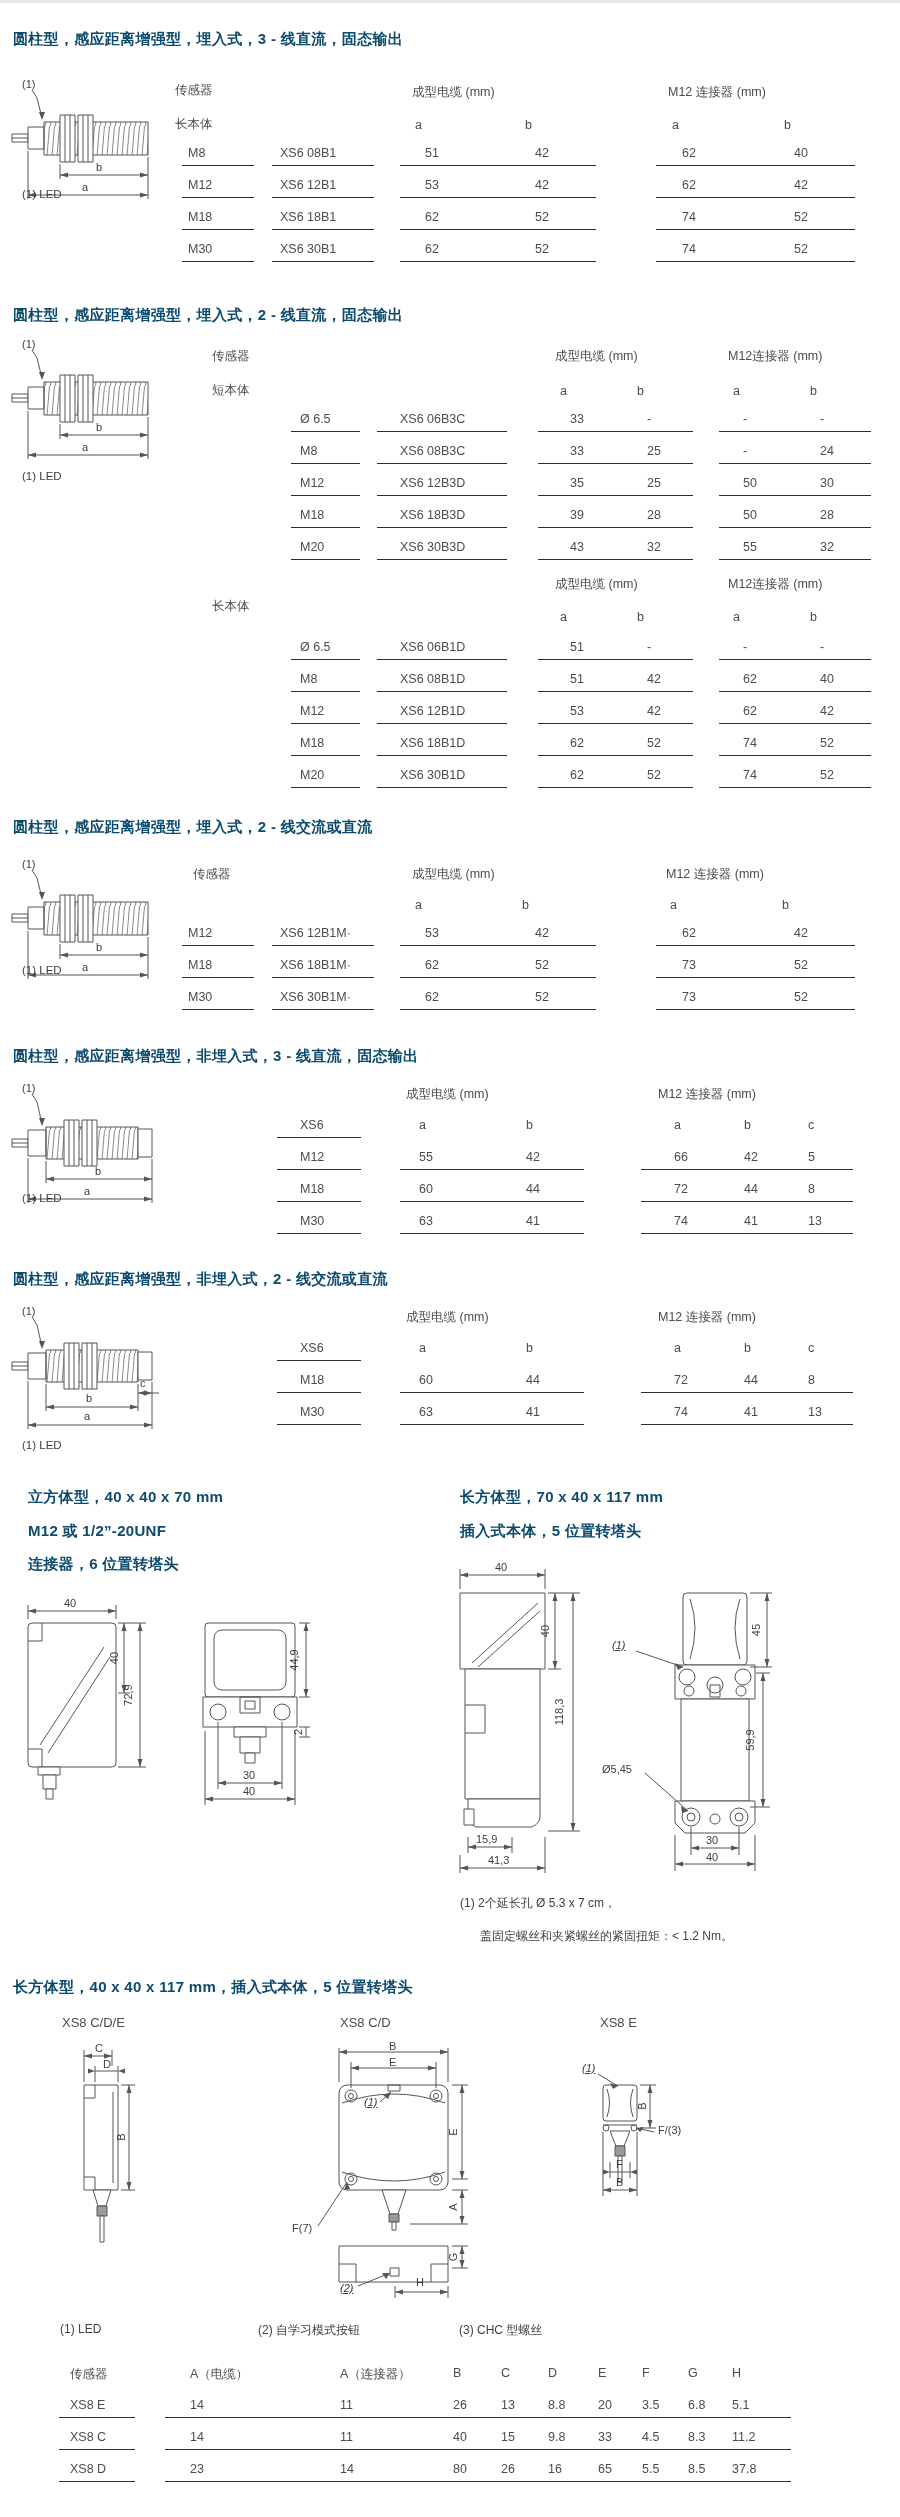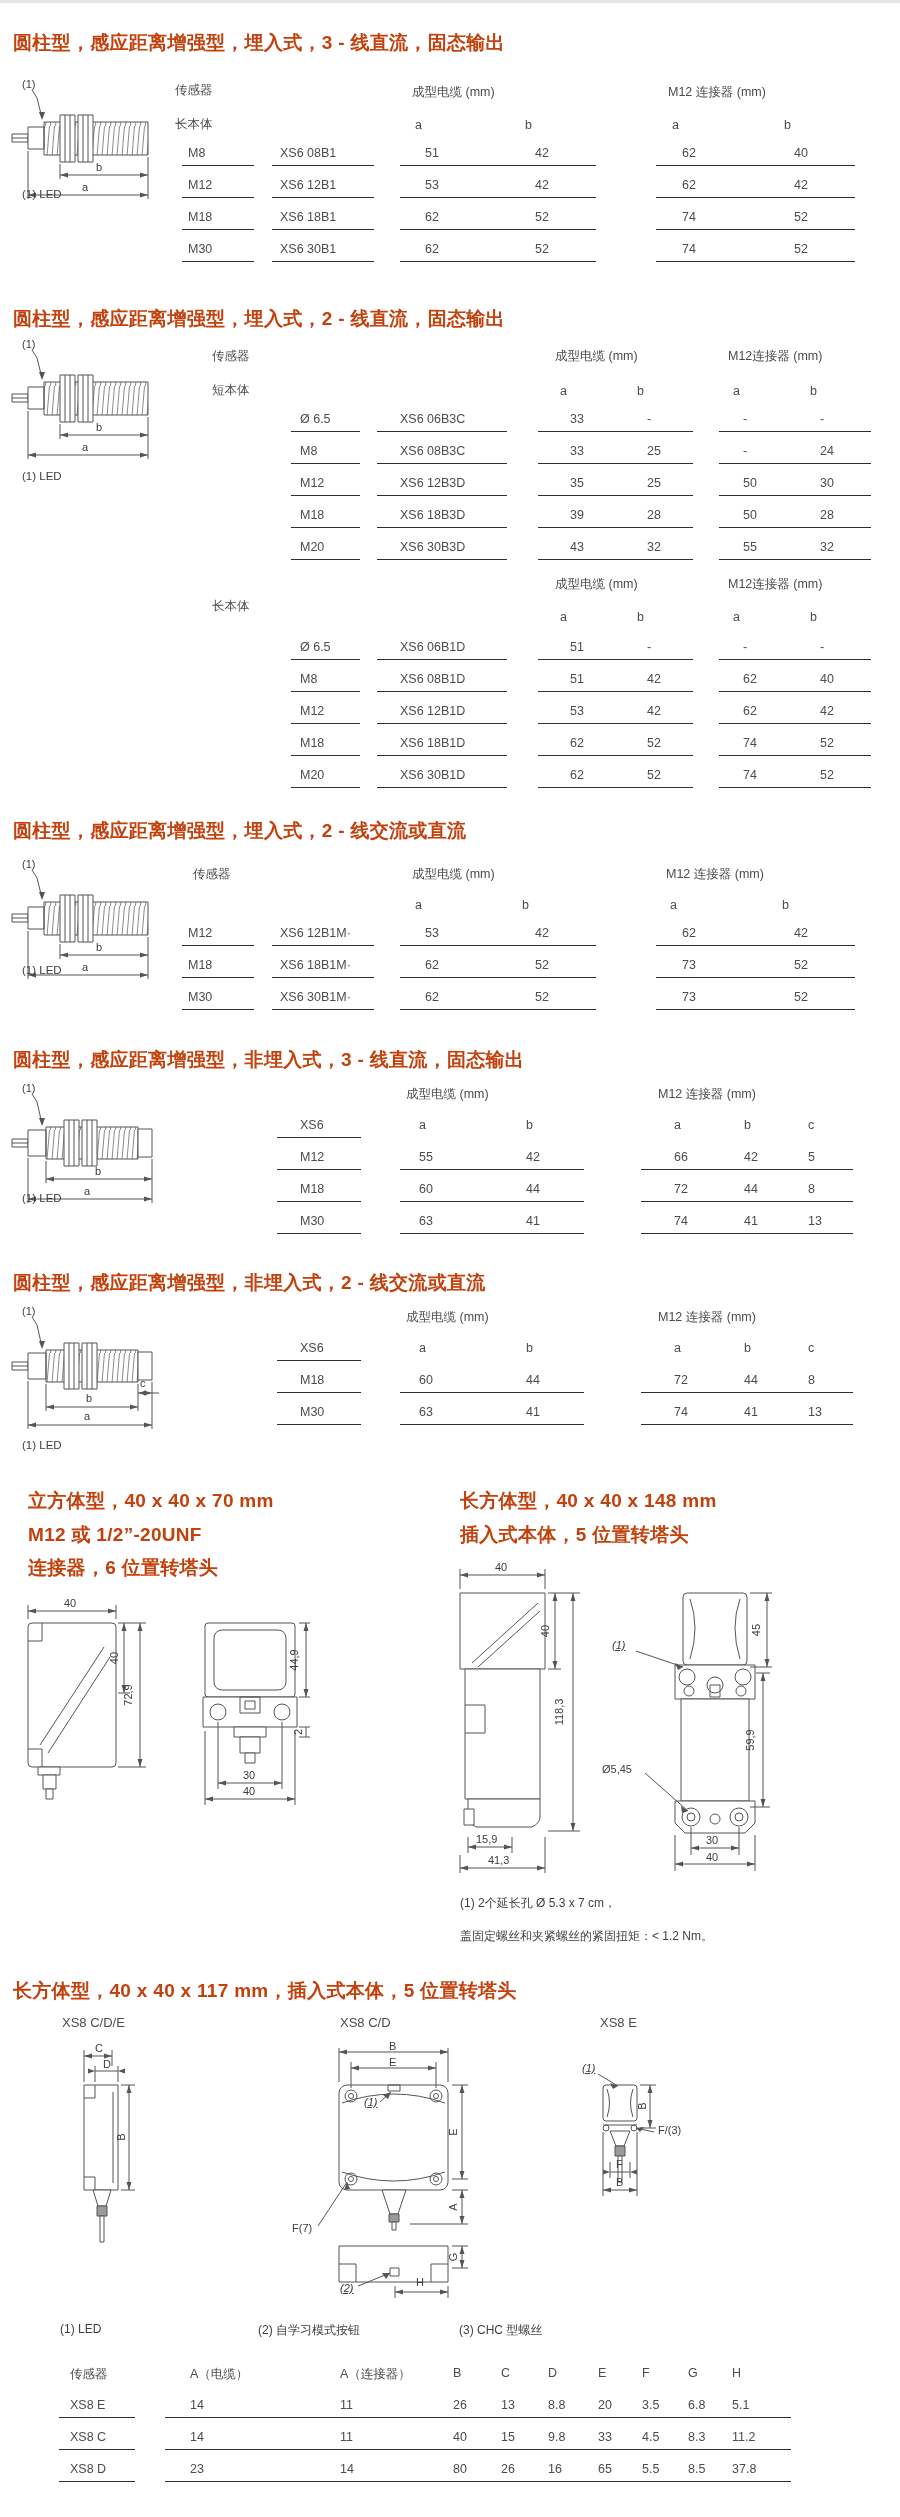--- a/index.html
+++ b/index.html
@@ -1,20 +1,20 @@
 <!DOCTYPE html>
 <html><head>
 <meta charset="utf-8">
 <style>
 html,body{margin:0;padding:0;background:#fff}
 .page{position:relative;width:900px;height:2517px;background:#fff;overflow:hidden;
   font-family:"Liberation Sans","DejaVu Sans",sans-serif;color:#333}
 .topstrip{position:absolute;top:0;left:0;width:900px;height:3px;background:#e4e7e9}
 .sec{position:absolute;left:0;width:900px}
-.title{position:absolute;font-size:19px;font-weight:bold;color:#c2410c;white-space:nowrap;letter-spacing:.3px}
+.title{position:absolute;font-size:15px;font-weight:bold;color:#0c4a6e;white-space:nowrap;letter-spacing:.3px}
 .hdr{position:absolute;font-size:12.5px;color:#4c4c4c;white-space:nowrap}
 .cell{position:absolute;font-size:12.5px;color:#4c4c4c;white-space:nowrap;top:0}
 .row{position:absolute;left:10px;width:900px;height:22px}
 .ul{position:absolute;top:19px;height:0;border-bottom:1px solid #2e2e2e}
 .note{position:absolute;font-size:12px;color:#424242;white-space:nowrap}
 .small-note{position:absolute;font-size:11.5px;color:#3d3d3d;white-space:nowrap}
 .dlabel{position:absolute;font-size:11px;color:#3d3d3d;white-space:nowrap}
 .rot{transform:rotate(-90deg);transform-origin:center}
 .it{font-style:italic;text-decoration:underline}
 .mlabel{position:absolute;font-size:13px;color:#4c4c4c;white-space:nowrap}
@@ -539,21 +539,21 @@
     <span class="ul u-size"></span>
         <span class="ul u-cable"></span>
         <span class="ul u-conn"></span>
   </div>
 </div>
 
 <div class="sec" style="top:1480px;height:490px">
   <div class="title" style="left:28px;top:8px">立方体型，40 x 40 x 70 mm</div>
   <div class="title" style="left:28px;top:42px">M12 或 1/2”-20UNF</div>
   <div class="title" style="left:28px;top:75px">连接器，6 位置转塔头</div>
-  <div class="title" style="left:460px;top:8px">长方体型，40 x 40 x 148 mm</div>
+  <div class="title" style="left:460px;top:8px">长方体型，70 x 40 x 117 mm</div>
   <div class="title" style="left:460px;top:42px">插入式本体，5 位置转塔头</div>
 
   <div class="draw" style="left:20px;top:105px;width:290px;height:235px">
     <svg width="290" height="235" viewBox="0 0 290 235">
       <g stroke="#555" stroke-width="1" fill="none">
         <rect x="8" y="38" width="88" height="144" rx="4" fill="#fff"></rect>
         <polyline points="8,56 22,56 22,38"></polyline>
             <polyline points="8,164 22,164 22,182"></polyline>
         <line x1="20" y1="160" x2="84" y2="62"></line>
             <line x1="28" y1="168" x2="90" y2="72"></line>
@@ -697,21 +697,21 @@
     <span class="dlabel rot" style="left:310px;top:69px">45</span>
     <span class="dlabel rot" style="left:299px;top:179px">59,9</span>
     <span class="dlabel" style="left:162px;top:208px">Ø5,45</span>
     <span class="dlabel" style="left:36px;top:278px">15,9</span>
     <span class="dlabel" style="left:48px;top:299px">41,3</span>
     <span class="dlabel" style="left:266px;top:279px">30</span>
     <span class="dlabel" style="left:266px;top:296px">40</span>
   </div>
 
   <span class="note" style="left:460px;top:415px">(1) 2个延长孔 Ø 5.3 x 7 cm，</span>
-  <span class="note" style="left:460px;top:448px">盖固定螺丝和夹紧螺丝的紧固扭矩：&lt; 1.2 Nm。</span>
+  <span class="note" style="left:480px;top:448px">盖固定螺丝和夹紧螺丝的紧固扭矩：&lt; 1.2 Nm。</span>
 </div>
 
 <div class="sec" style="top:1970px;height:547px">
   <div class="title" style="left:13px;top:8px">长方体型，40 x 40 x 117 mm，插入式本体，5 位置转塔头</div>
   <span class="mlabel" style="left:62px;top:45px">XS8 C/D/E</span>
   <span class="mlabel" style="left:340px;top:45px">XS8 C/D</span>
   <span class="mlabel" style="left:600px;top:45px">XS8 E</span>
 
   <div class="draw" style="left:55px;top:70px;width:240px;height:230px">
     <svg width="240" height="230" viewBox="0 0 240 230">

